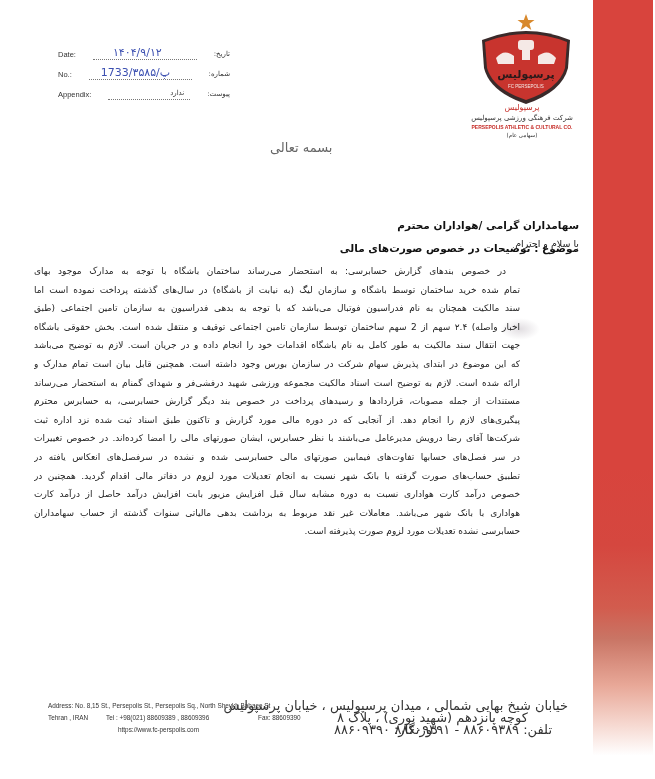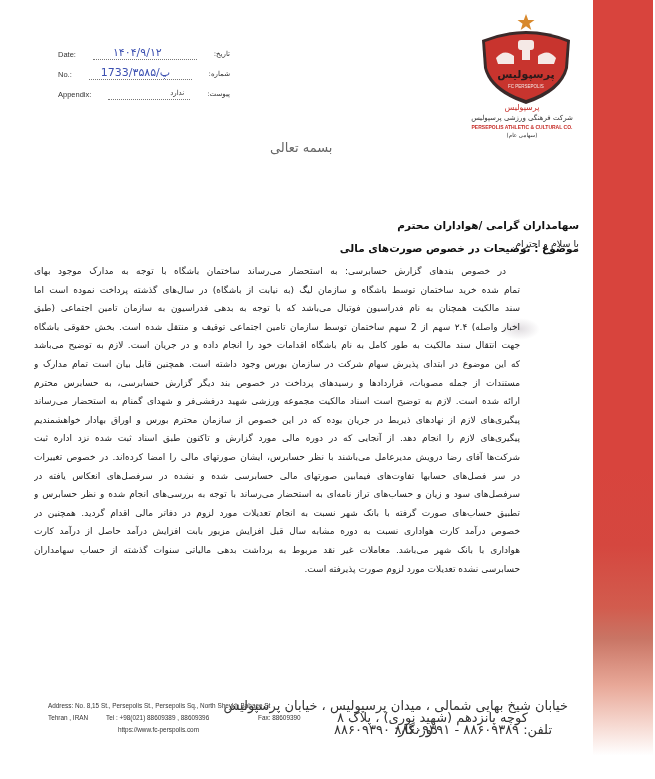--- a/index.html
+++ b/index.html
@@ -233,27 +233,25 @@
 
 <div class="smudge"></div>
 
 <div class="body-text">
   <span class="body-line first">در خصوص بندهای گزارش حسابرسی: به استحضار می‌رساند ساختمان باشگاه با توجه به مدارک موجود بهای</span>
   <span class="body-line">تمام شده خرید ساختمان توسط باشگاه و سازمان لیگ (به نیابت از باشگاه) در سال‌های گذشته پرداخت نموده است اما</span>
   <span class="body-line">سند مالکیت همچنان به نام فدراسیون فوتبال می‌باشد که با توجه به بدهی فدراسیون به سازمان تامین اجتماعی (طبق</span>
   <span class="body-line">اخبار واصله) ۲.۴ سهم از 2 سهم ساختمان توسط سازمان تامین اجتماعی توقیف و منتقل شده است. بخش حقوقی باشگاه</span>
   <span class="body-line">جهت انتقال سند مالکیت به طور کامل به نام باشگاه اقدامات خود را انجام داده و در جریان است. لازم به توضیح می‌باشد</span>
   <span class="body-line">که این موضوع در ابتدای پذیرش سهام شرکت در سازمان بورس وجود داشته است. همچنین قابل بیان است تمام مدارک و</span>
+  <span class="body-line">ارائه شده است. لازم به توضیح است اسناد مالکیت مجموعه ورزشی شهید درفشی‌فر و شهدای گمنام به استحضار می‌رساند</span>
   <span class="body-line">مستندات از جمله مصوبات، قراردادها و رسیدهای پرداخت در خصوص بند دیگر گزارش حسابرسی، به حسابرس محترم</span>
-  <span class="body-line">ارائه شده است. لازم به توضیح است اسناد مالکیت مجموعه ورزشی شهید درفشی‌فر و شهدای گمنام به استحضار می‌رساند</span>
-  <span class="body-line">پیگیری‌های لازم از نهادهای ذیربط در جریان بوده که در این خصوص از سازمان محترم بورس و اوراق بهادار خواهشمندیم</span>
   <span class="body-line">پیگیری‌های لازم را انجام دهد. از آنجایی که در دوره مالی مورد گزارش و تاکنون طبق اسناد ثبت شده نزد اداره ثبت</span>
   <span class="body-line">شرکت‌ها آقای رضا درویش مدیرعامل می‌باشند با نظر حسابرس، ایشان صورتهای مالی را امضا کرده‌اند. در خصوص تغییرات</span>
   <span class="body-line">در سر فصل‌های حسابها تفاوت‌های فیمابین صورتهای مالی حسابرسی شده و نشده در سرفصل‌های انعکاس یافته در</span>
-  <span class="body-line">سرفصل‌های سود و زیان و حساب‌های تراز نامه‌ای به استحضار می‌رساند با توجه به بررسی‌های انجام شده و نظر حسابرس و</span>
   <span class="body-line">تطبیق حساب‌های صورت گرفته با بانک شهر نسبت به انجام تعدیلات مورد لزوم در دفاتر مالی اقدام گردید. همچنین در</span>
   <span class="body-line">خصوص درآمد کارت هواداری نسبت به دوره مشابه سال قبل افزایش مزبور بابت افزایش درآمد حاصل از درآمد کارت</span>
   <span class="body-line">هواداری با بانک شهر می‌باشد. معاملات غیر نقد مربوط به برداشت بدهی مالیاتی سنوات گذشته از حساب سهامداران</span>
   <span class="body-line last">حسابرسی نشده تعدیلات مورد لزوم صورت پذیرفته است.</span>
 </div>
 
 <div class="footer-en">
   <div class="fe-row"><span>Address: No. 8,15 St., Persepolis St., Persepolis Sq., North Sheykh Bahaee St</span></div>
   <div class="fe-row">
     <span class="fe-tehran">Tehran , IRAN</span>

